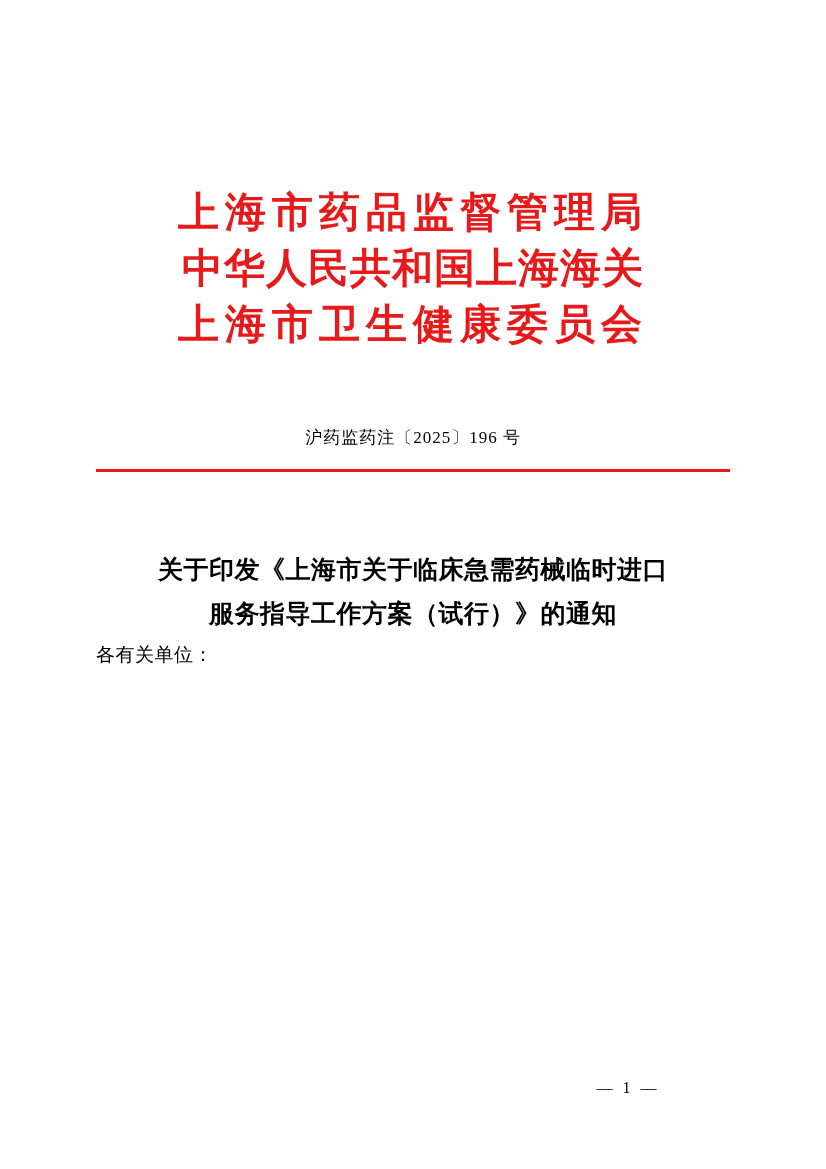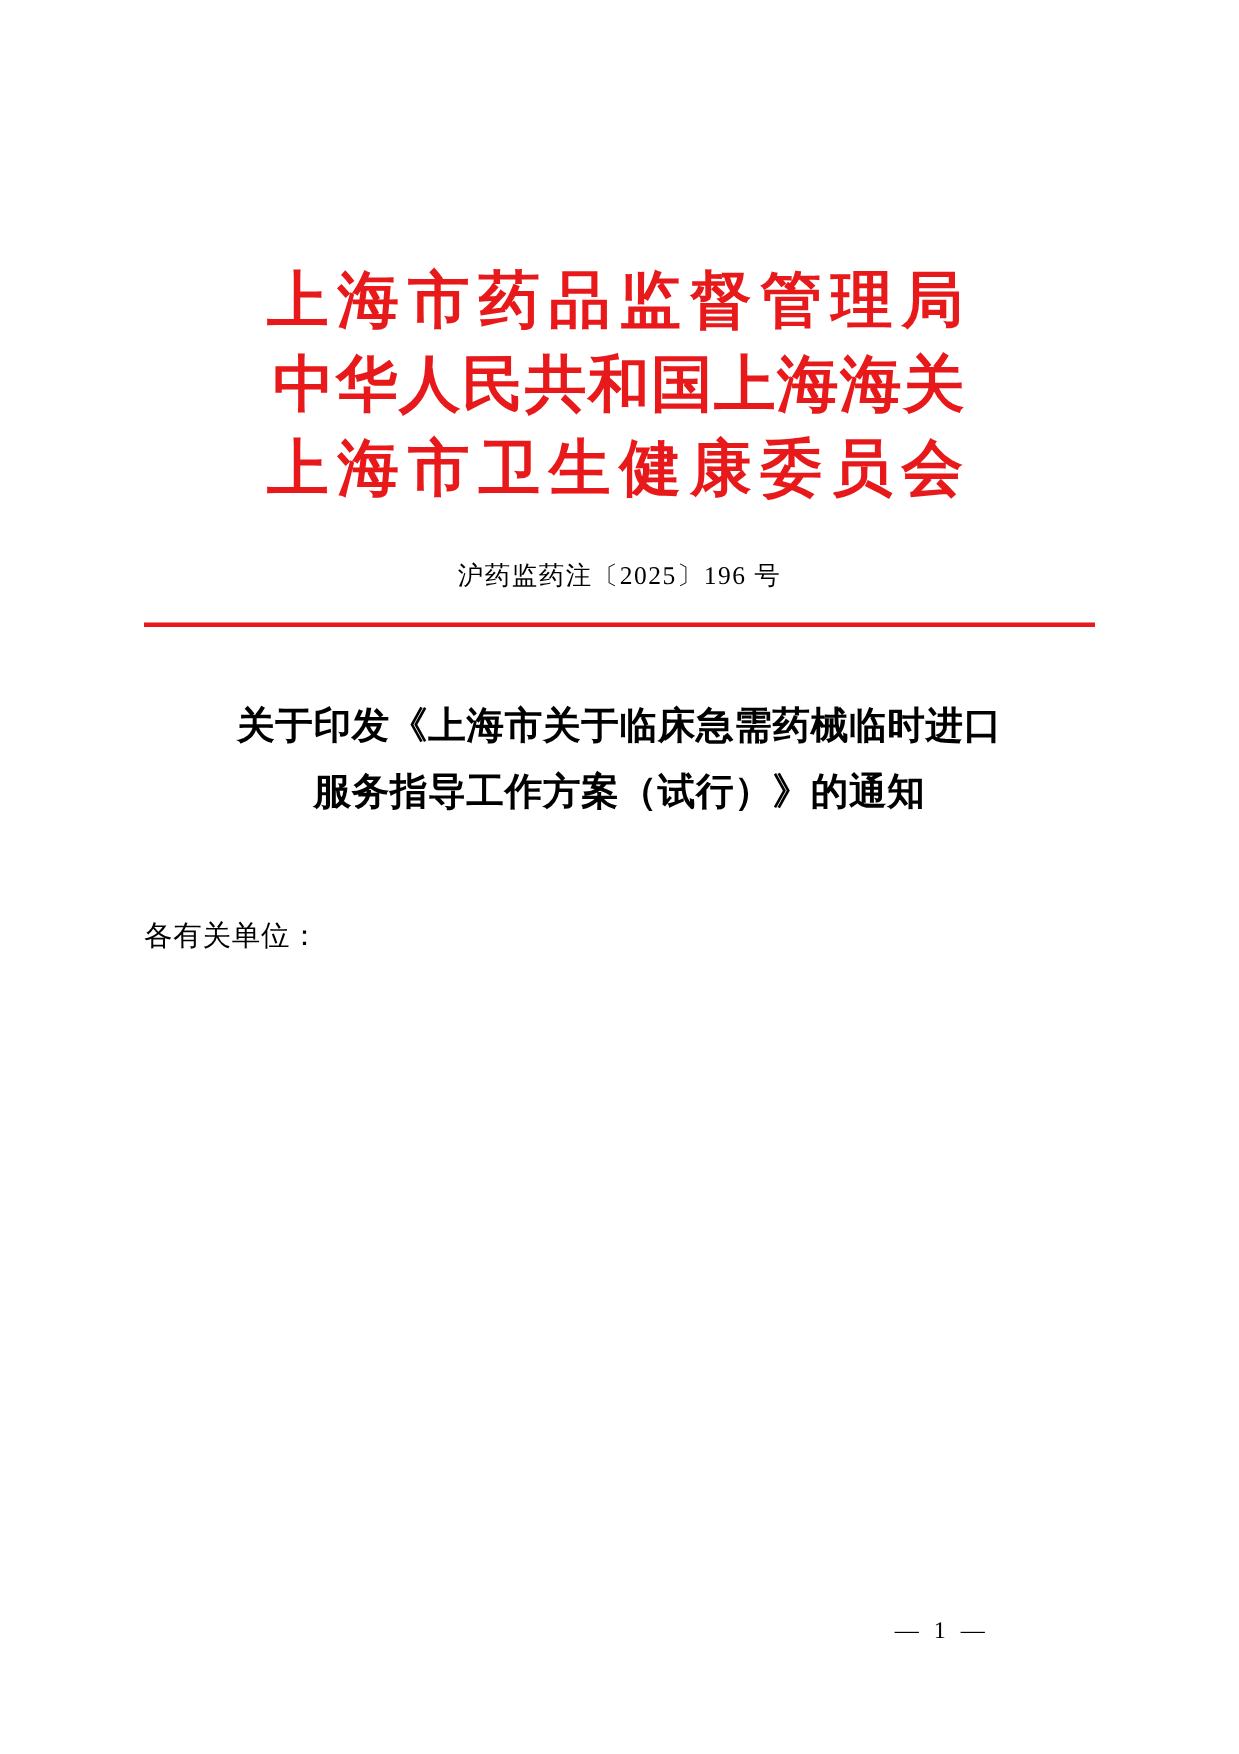--- a/index.html
+++ b/index.html
@@ -15,64 +15,63 @@
     color: #000000;
     overflow: hidden;
   }
   .page {
     position: absolute;
     left: 0;
     top: 0;
     width: 826px;
     height: 1169px;
     box-sizing: border-box;
-    padding: 4px 96px;
+    padding: 16px 96px;
   }
   .letterhead {
     margin-top: 168px;
     text-align: center;
   }
   .letterhead-line {
     color: #e8191a;
     font-family: "DejaVu Serif", "Liberation Serif", serif;
     font-weight: bold;
     font-size: 41px;
     line-height: 56px;
     letter-spacing: 6px;
     white-space: nowrap;
     text-align: center;
   }
   .letterhead-line.tight {
     letter-spacing: 1px;
   }
   .doc-number {
-    margin-top: 32px;
+    margin-top: 74px;
     text-align: center;
     font-size: 17px;
     letter-spacing: 1px;
     color: #000;
     font-family: "Liberation Serif", "DejaVu Serif", serif;
   }
   .red-rule {
     margin-top: 20px;
     height: 3px;
     background: #e8191a;
     width: 100%;
   }
   .doc-title {
-    margin-top: 44px;
+    margin-top: 76px;
     text-align: center;
     font-size: 25px;
     font-weight: bold;
     line-height: 44px;
     letter-spacing: 0.5px;
     font-family: "DejaVu Serif", "Liberation Serif", serif;
   }
   .salutation {
-    margin-top: 56px;
     font-size: 19px;
     line-height: 38px;
     letter-spacing: 0.5px;
   }
   .body-para {
     margin-top: 6px;
     font-size: 19px;
     line-height: 41px;
     letter-spacing: 0.6px;
     text-align: justify;

